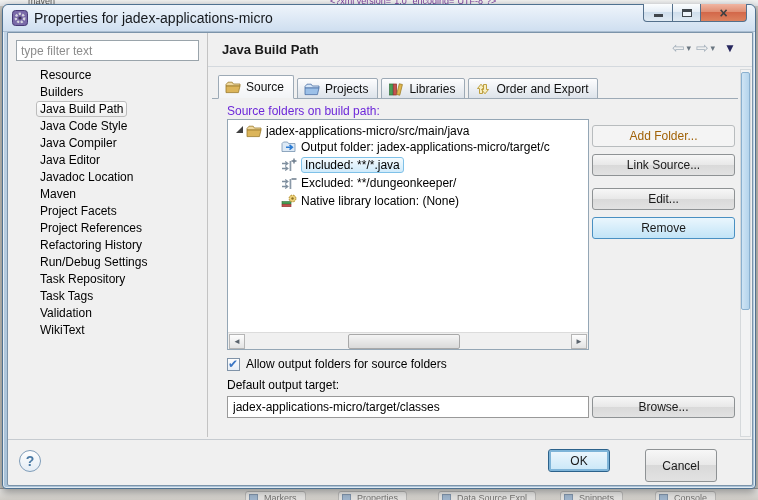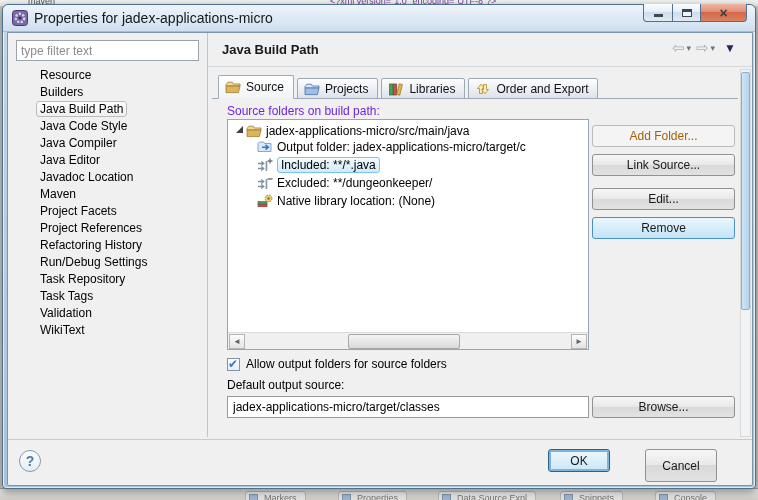--- a/index.html
+++ b/index.html
@@ -54,21 +54,21 @@
   .tab { display:inline-flex; align-items:center; height:21px; padding:0 9px 0 6px; margin-right:3px; border:1px solid #9daab6; border-radius:2px 2px 0 0; background:linear-gradient(#fdfdfe,#dde3ea); font-size:12px; color:#111; cursor:default; white-space:nowrap; }
   .tab.selected { height:24px; background:linear-gradient(#ffffff,#f2f4f6); border-bottom:1px solid #f0f0f0; }
   .tab svg { margin-right:5px; flex:none; }
   .tab-underline { position:absolute; left:204px; right:14px; top:65px; height:1px; background:#9daab6; z-index:1; }
 
   .tree-caption { position:absolute; left:219px; top:71px; font-size:12px; color:#6d28d9; }
   .tree { position:absolute; left:219px; top:86px; width:362px; height:231px; background:#fff; border:1px solid #94a6b5; overflow:hidden; }
   .tree-row { height:18px; display:flex; align-items:center; font-size:12px; white-space:nowrap; }
   .tree-row .expander { width:0; height:0; border-left:7px solid transparent; border-bottom:7px solid #404040; margin:0 3px 2px 6px; }
   .tree-row svg { flex:none; margin-right:4px; }
-  .tree-row.child { padding-left:29px; }
+  .tree-row.child { padding-left:29px;margin-left:24px; }
   .tree-row.root { padding-left:2px; padding-top:3px; }
   .sel-label { border:1px solid #7fc1e8; border-radius:3px; background:linear-gradient(#f5fbfe,#cfeafa); padding:0 3px; }
   .hscroll { position:absolute; left:0; right:0; bottom:0; height:17px; background:#f0f0f0; border-top:1px solid #dcdcdc; }
   .hs-arrow { position:absolute; top:1px; width:16px; height:15px; background:linear-gradient(#fdfdfd,#e3e3e3); border:1px solid #b5b5b5; color:#5a636c; font-size:8px; line-height:14px; text-align:center; }
   .hs-arrow.left { left:1px; } .hs-arrow.right { right:1px; }
   .hs-thumb { position:absolute; top:1px; left:120px; width:112px; height:15px; background:linear-gradient(#f4f4f4,#dadada); border:1px solid #a8a8a8; border-radius:2px; }
 
   
   .btn { position:absolute; left:584px; width:143px; height:22px; font-family:"Liberation Sans",sans-serif; font-size:12px; color:#1a1a1a; text-align:center; border:1px solid #8e9294; border-radius:3px; background:linear-gradient(#f7f7f7,#e8e8e8 49%,#d9d9d9 50%,#e2e2e2); cursor:default; }
   .btn.disabled { color:#a16207; border-color:#b8bcbe; background:#f4f4f4; }
@@ -262,21 +262,21 @@
 
     <button class="btn disabled" style="top:92px;">Add Folder...</button>
     <button class="btn" style="top:121px;">Link Source...</button>
     <button class="btn" style="top:155px;">Edit...</button>
     <button class="btn highlight" style="top:184px;">Remove</button>
 
     <div class="checkbox-row">
       <span class="checkbox"></span>
       <span>Allow output folders for source folders</span>
     </div>
-    <div class="out-label">Default output source:</div>
+    <div class="out-label">Default output target:</div>
     <input class="out-input" type="text" value="jadex-applications-micro/target/classes" style="">
     <button class="btn browse-btn">Browse...</button>
 
     <div class="vscroll">
       <div class="vs-thumb"></div>
     </div>
 
     <div class="footer-sep"></div>
     <div class="help-btn">?</div>
     <button class="btn ok-btn">OK</button>

